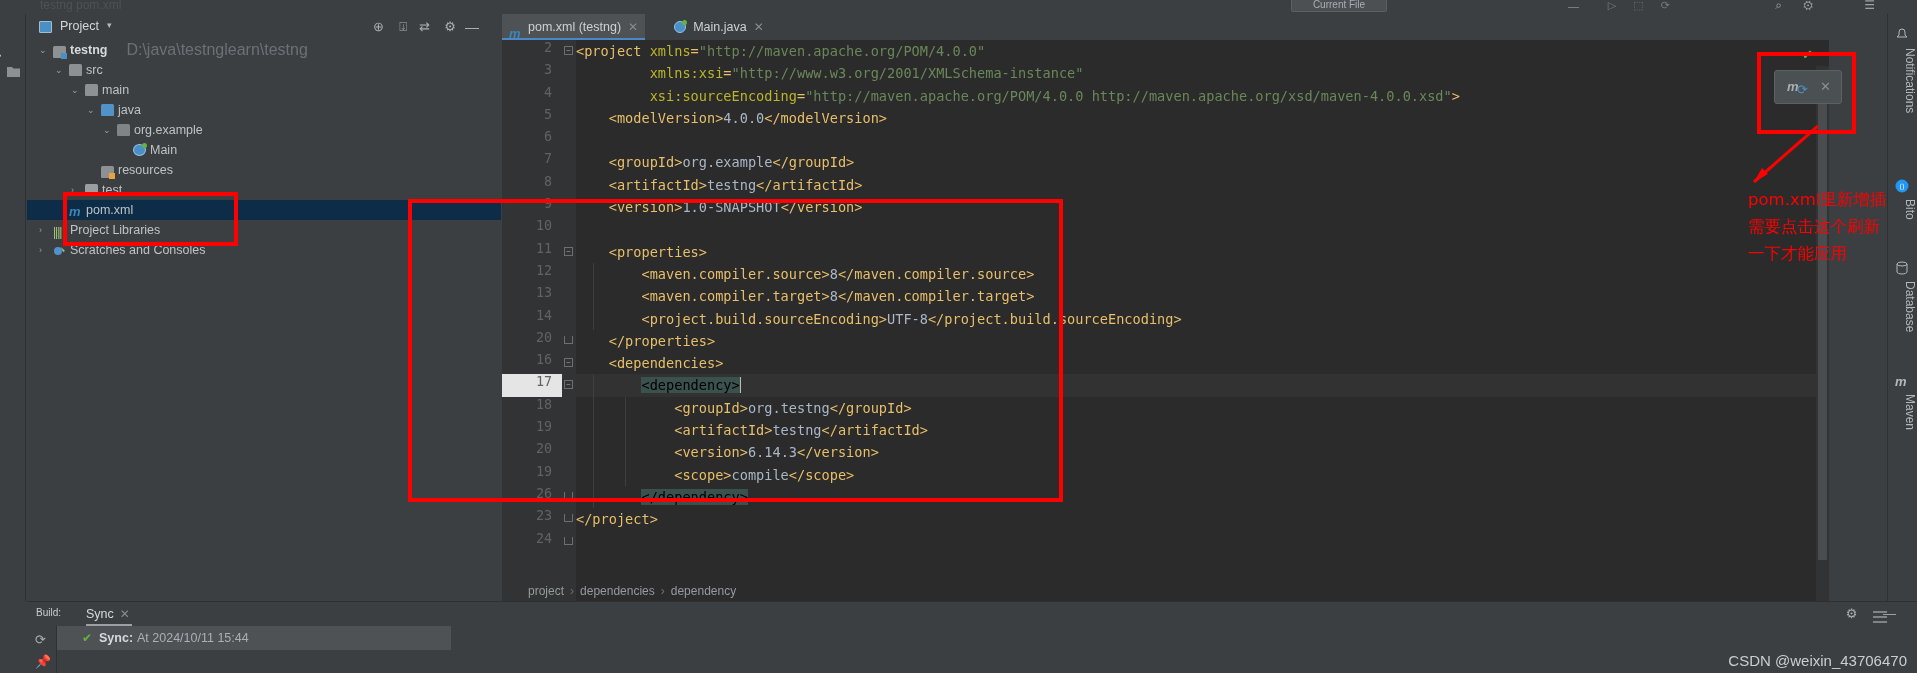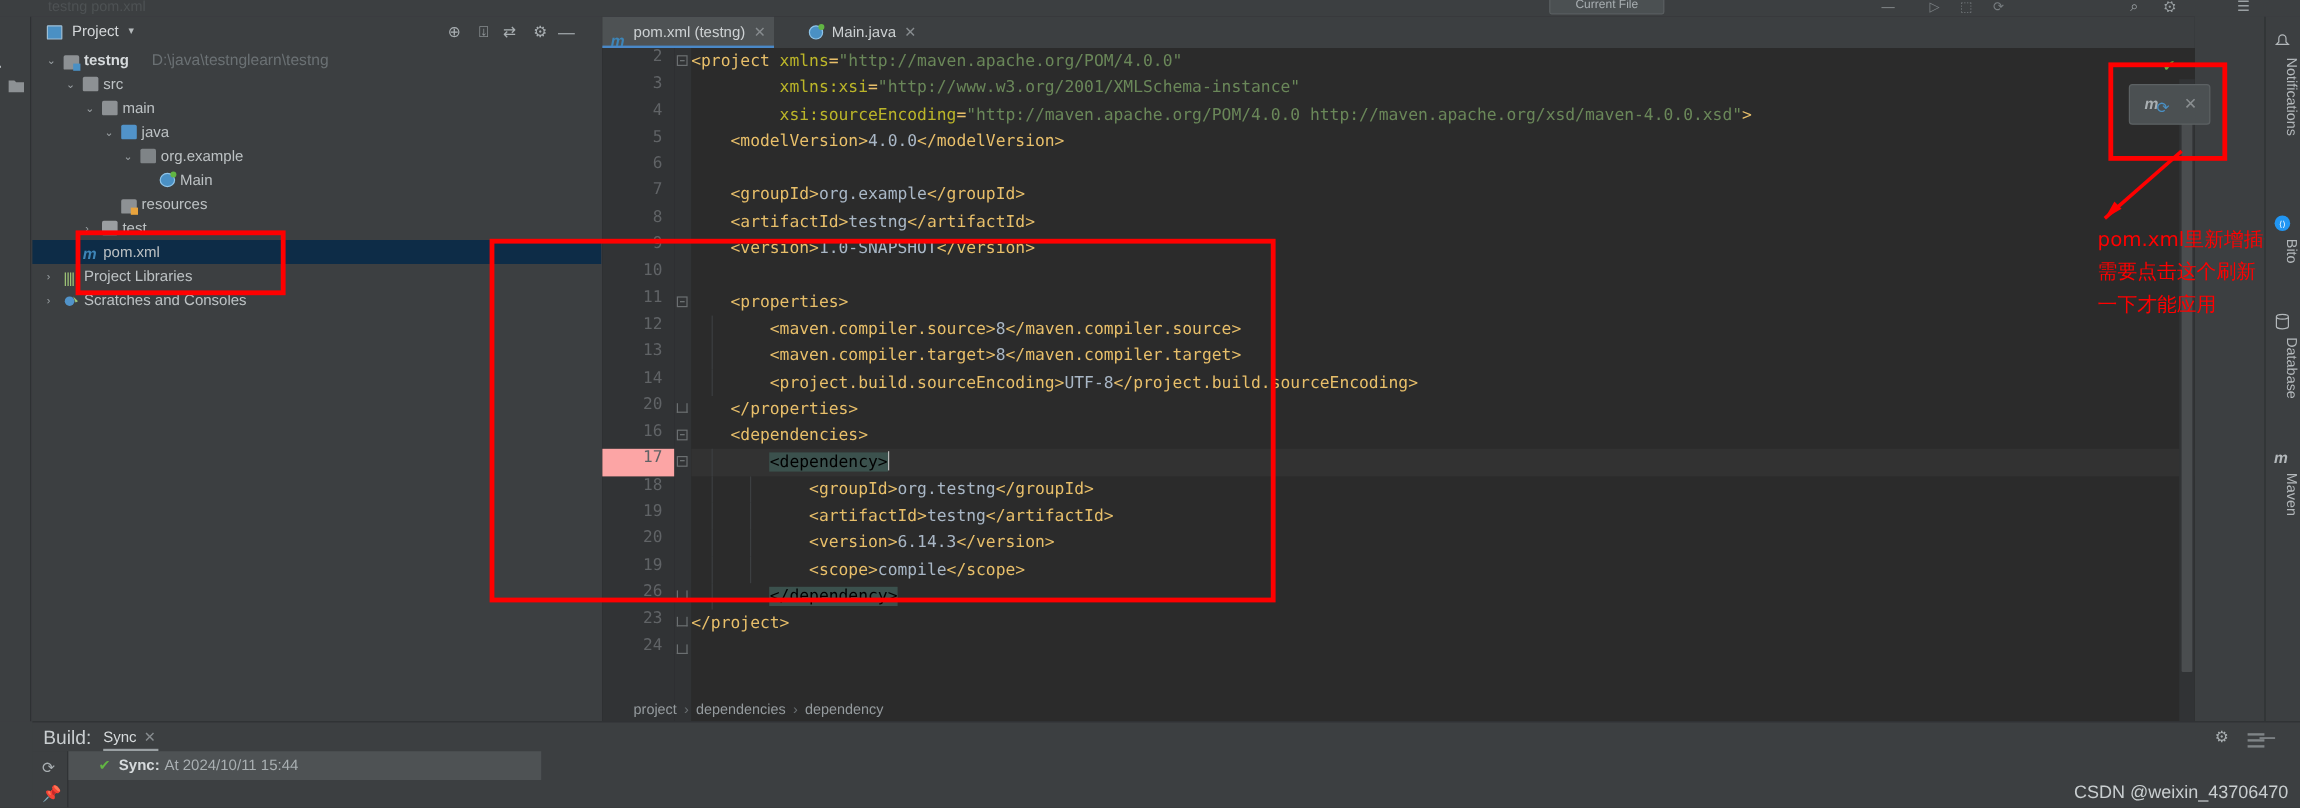--- a/index.html
+++ b/index.html
@@ -59,21 +59,21 @@
 
   .tree { position: absolute; left: 0; top: 26px; width: 474px; }
   .trow {
     position: relative; height: 20px; line-height: 20px; white-space: nowrap;
     font-size: 12.5px; color: #bdc2c4; cursor: default;
   }
   .trow.sel { background: #0d2c47; }
   .trow .arrow { position: absolute; font-size: 9px; color: #9aa0a3; }
   .trow .ico { position: absolute; top: 4px; width: 13px; height: 12px; }
   .trow .lbl { position: absolute; }
-  .trow .path { color: #6b7174; font-size: 13px; }
+  .trow .path { color: #6b7174; font-size: 16px; }
   .trow.bold .lbl { font-weight: bold; color: #d6dadc; }
 
   .folder { background: #8d9194; border-radius: 1.5px 1.5px 1px 1px; }
   .folder.blue { background: #5193c9; }
   .folder.src::after, .folder.res::after {
     content: ""; position: absolute; right: -1px; bottom: -1px;
     width: 6px; height: 6px; background: #4a90c4;
   }
   .folder.res::after { background: #e8a33d; }
   .mvnico { font-style: italic; font-weight: bold; font-size: 13px; color: #3d85b8; }
@@ -107,21 +107,21 @@
   .codearea { position: absolute; left: 0; top: 26px; right: 0; bottom: 0; background: #2b2b2b; }
   .gutter { position: absolute; left: 0; top: 0; width: 60px; bottom: 0; background: #313335; }
   .foldcol { position: absolute; left: 60px; top: 0; width: 14px; bottom: 0; background: #313335; }
   .codelines { position: absolute; left: 74px; top: 0; right: 0; bottom: 0; overflow: hidden; }
 
   .cline { position: relative; height: 22.3px; line-height: 22.3px; white-space: nowrap;
            font-family: "DejaVu Sans Mono", monospace; font-size: 13.6px; }
   .lnum { position: absolute; right: 0; width: 60px; text-align: right; padding-right: 10px;
           color: #606366; font-family: "DejaVu Sans Mono", monospace; font-size: 13.4px; }
   .gline { position: relative; height: 22.3px; }
-  .gline.cur { background: #fca5a5; }
+  .gline.cur { background: #e5e5e5; }
   .fold { position: relative; height: 22.3px; }
   .fold .fmark {
     position: absolute; left: 2px; top: 6px; width: 9px; height: 9px;
     border: 1px solid #6b6f71; color: #9aa0a3; font-size: 8px; line-height: 7px; text-align: center;
   }
 
   .cline.cur { background: #323232; }
   .tg   { color: #e8bf6a; }   
   .at   { color: #bbb529; }   
   .atv  { color: #6a8759; }   
@@ -177,21 +177,21 @@
     font-size: 16.5px; line-height: 27px; color: #ff0000;
     font-family: "DejaVu Sans", sans-serif; white-space: nowrap;
   }
 
   
   .buildpanel {
     position: absolute; left: 27px; top: 601px; right: 0; height: 72px; background: #3c3f41;
     border-top: 1px solid #2e3133;
   }
   .buildhead { position: relative; height: 24px; }
-  .buildhead .blabel { position: absolute; left: 9px; top: 5px; font-size: 16px; color: #c9ced0; }
+  .buildhead .blabel { position: absolute; left: 9px; top: 5px; font-size: 10px; color: #c9ced0; }
   .buildhead .btab {
     position: absolute; left: 59px; top: 0; height: 24px; line-height: 24px;
     font-size: 12.5px; color: #d6dadc; padding-right: 18px;
     border-bottom: 2px solid #9aa0a3;
   }
   .buildhead .btab .bx { position: absolute; right: 2px; top: 0; color: #878c8f; font-size: 12px; }
   .buildhead .hicons { position: absolute; right: 10px; top: 4px; font-size: 13px; color: #a8aeb1; letter-spacing: 11px; }
 
   .buildbody { position: absolute; left: 0; top: 24px; right: 0; bottom: 0; }
   .buildgutter { position: absolute; left: 0; top: 0; width: 30px; bottom: 0; background: #3c3f41; border-right: 1px solid #2e3133; }

